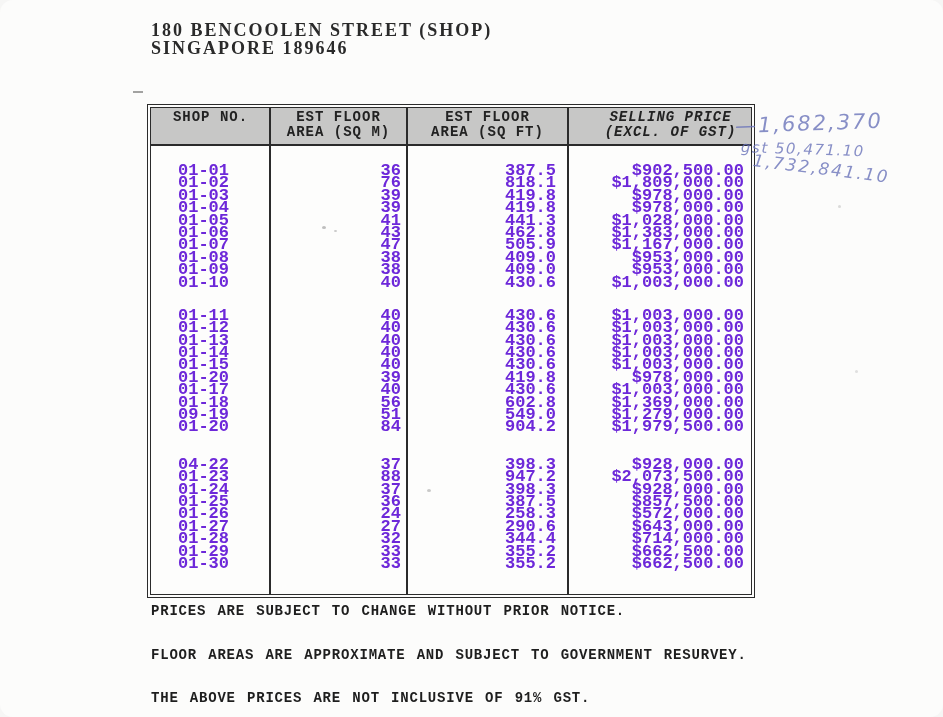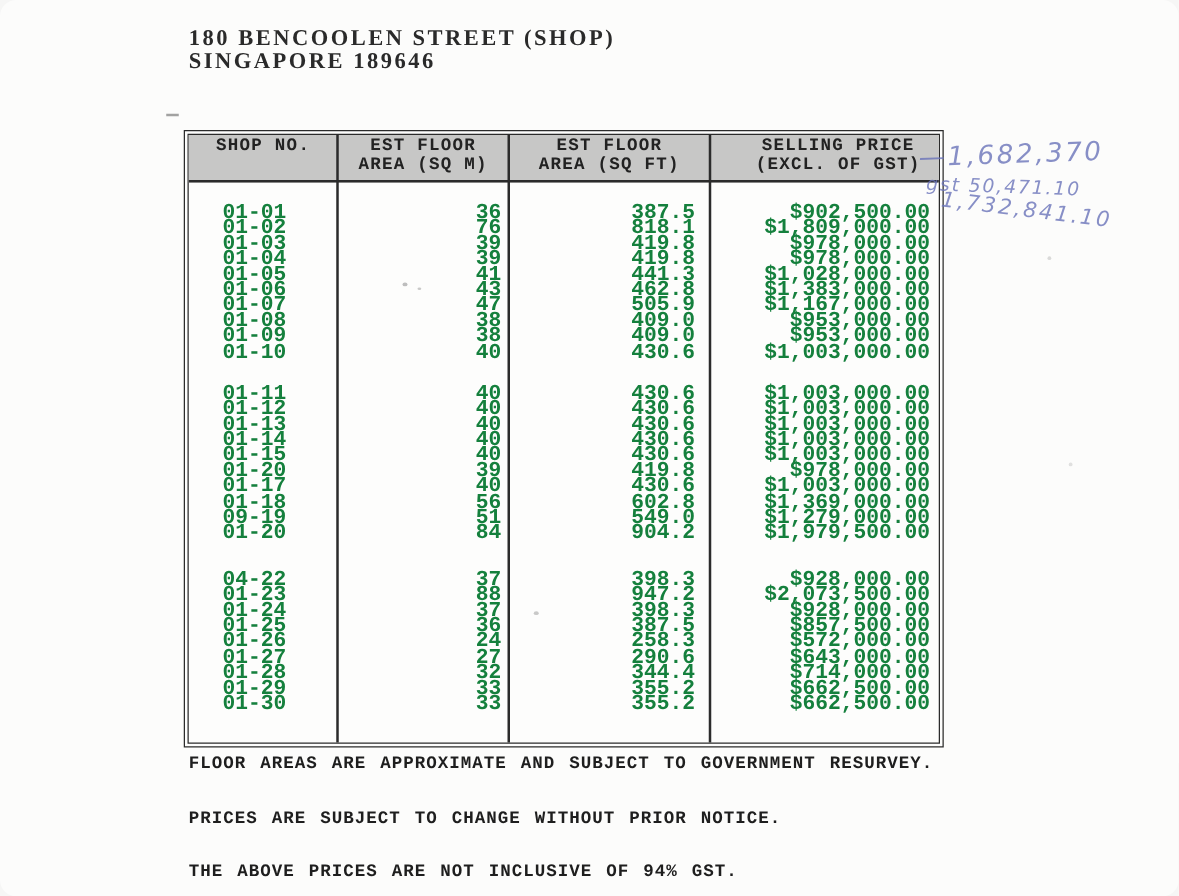--- a/index.html
+++ b/index.html
@@ -32,29 +32,29 @@
     display:flex;height:34px;background:#c7c7c6;
     border-bottom:2px solid #2b2b2b;
     font-weight:bold;font-size:14px;line-height:15px;
     letter-spacing:1px;color:#222;text-align:center;
     padding-top:2px;box-sizing:content-box;
   }
   .th{flex:0 0 auto;}
   .th.h0{width:119px;}
   .th.h1{width:137px;}
   .th.h2{width:161px;}
-  .th.h3{width:205px;}
+  .th.h3{width:205px;font-style:italic;}
   .vline{
     position:absolute;top:0;bottom:0;width:2px;background:#2b2b2b;
   }
   .v1{left:118px;} .v2{left:255px;} .v3{left:416px;}
   .tbody{
     position:relative;
     font-weight:bold;font-size:17px;line-height:12.4px;
-    color:#15803d;
+    color:#6d28d9;
   }
   .block{margin-top:19px;}
   .block:nth-child(2){margin-top:21px;}
   .block:nth-child(3){margin-top:25px;}
   .row{display:flex;height:12.4px;}
   .cell{flex:0 0 auto;white-space:pre;box-sizing:border-box;}
   .cell.c0{width:119px;padding-left:27px;text-align:left;}
   .cell.c1{width:137px;padding-right:6px;text-align:right;}
   .cell.c2{width:161px;padding-right:12px;text-align:right;}
   .cell.c3{width:183px;padding-right:7px;text-align:right;}
@@ -300,23 +300,23 @@
           </div>
         </div>
       </div>
   </div>
 
   <div class="hw hw1" style="color: rgb(107, 116, 186);">—1,682,370</div>
   <div class="hw hw2" style="color: rgb(107, 116, 186);">gst 50,471.10</div>
   <div class="hw hw3" style="color: rgb(107, 116, 186);">1,732,841.10</div>
 
   <div class="footer">
+    <div>PRICES ARE SUBJECT TO CHANGE WITHOUT PRIOR NOTICE.</div>
     <div>FLOOR AREAS ARE APPROXIMATE AND SUBJECT TO GOVERNMENT RESURVEY.</div>
-    <div>PRICES ARE SUBJECT TO CHANGE WITHOUT PRIOR NOTICE.</div>
-    <div>THE ABOVE PRICES ARE NOT INCLUSIVE OF 94% GST.</div>
+    <div>THE ABOVE PRICES ARE NOT INCLUSIVE OF 91% GST.</div>
     
   </div>
 
   <div class="speck sp1"></div>
   <div class="speck sp2"></div>
   <div class="speck sp3"></div>
   <div class="speck sp4"></div>
   <div class="speck sp5"></div>
 
 </div>

